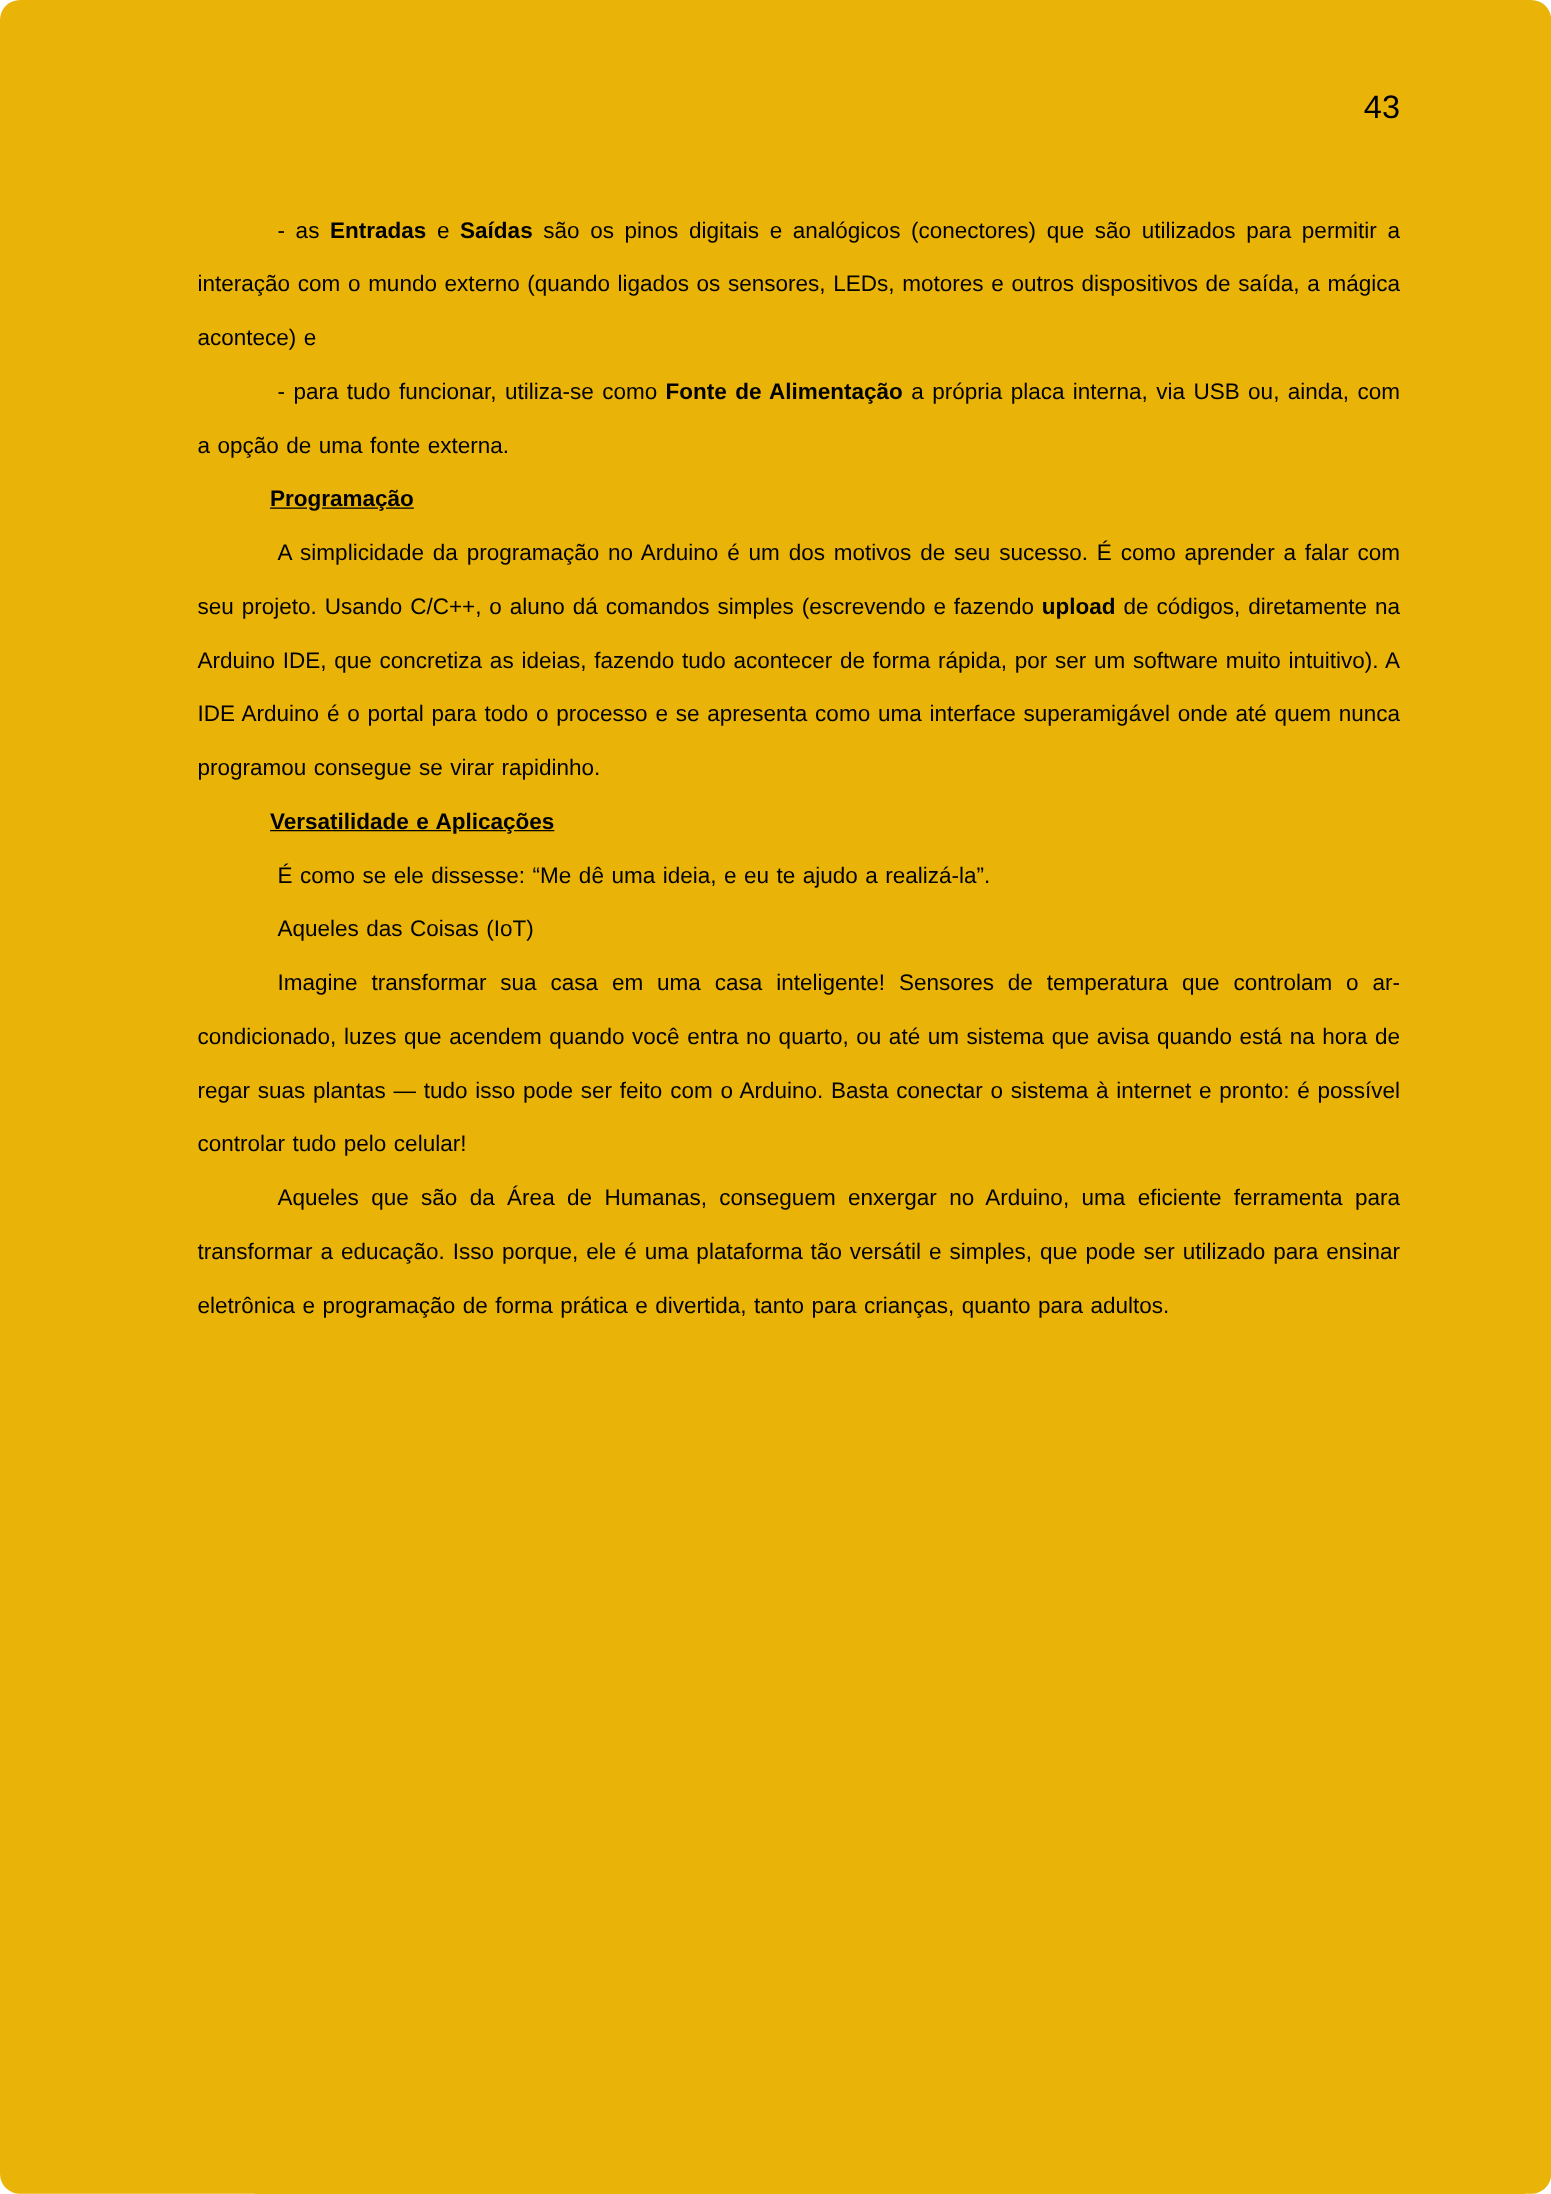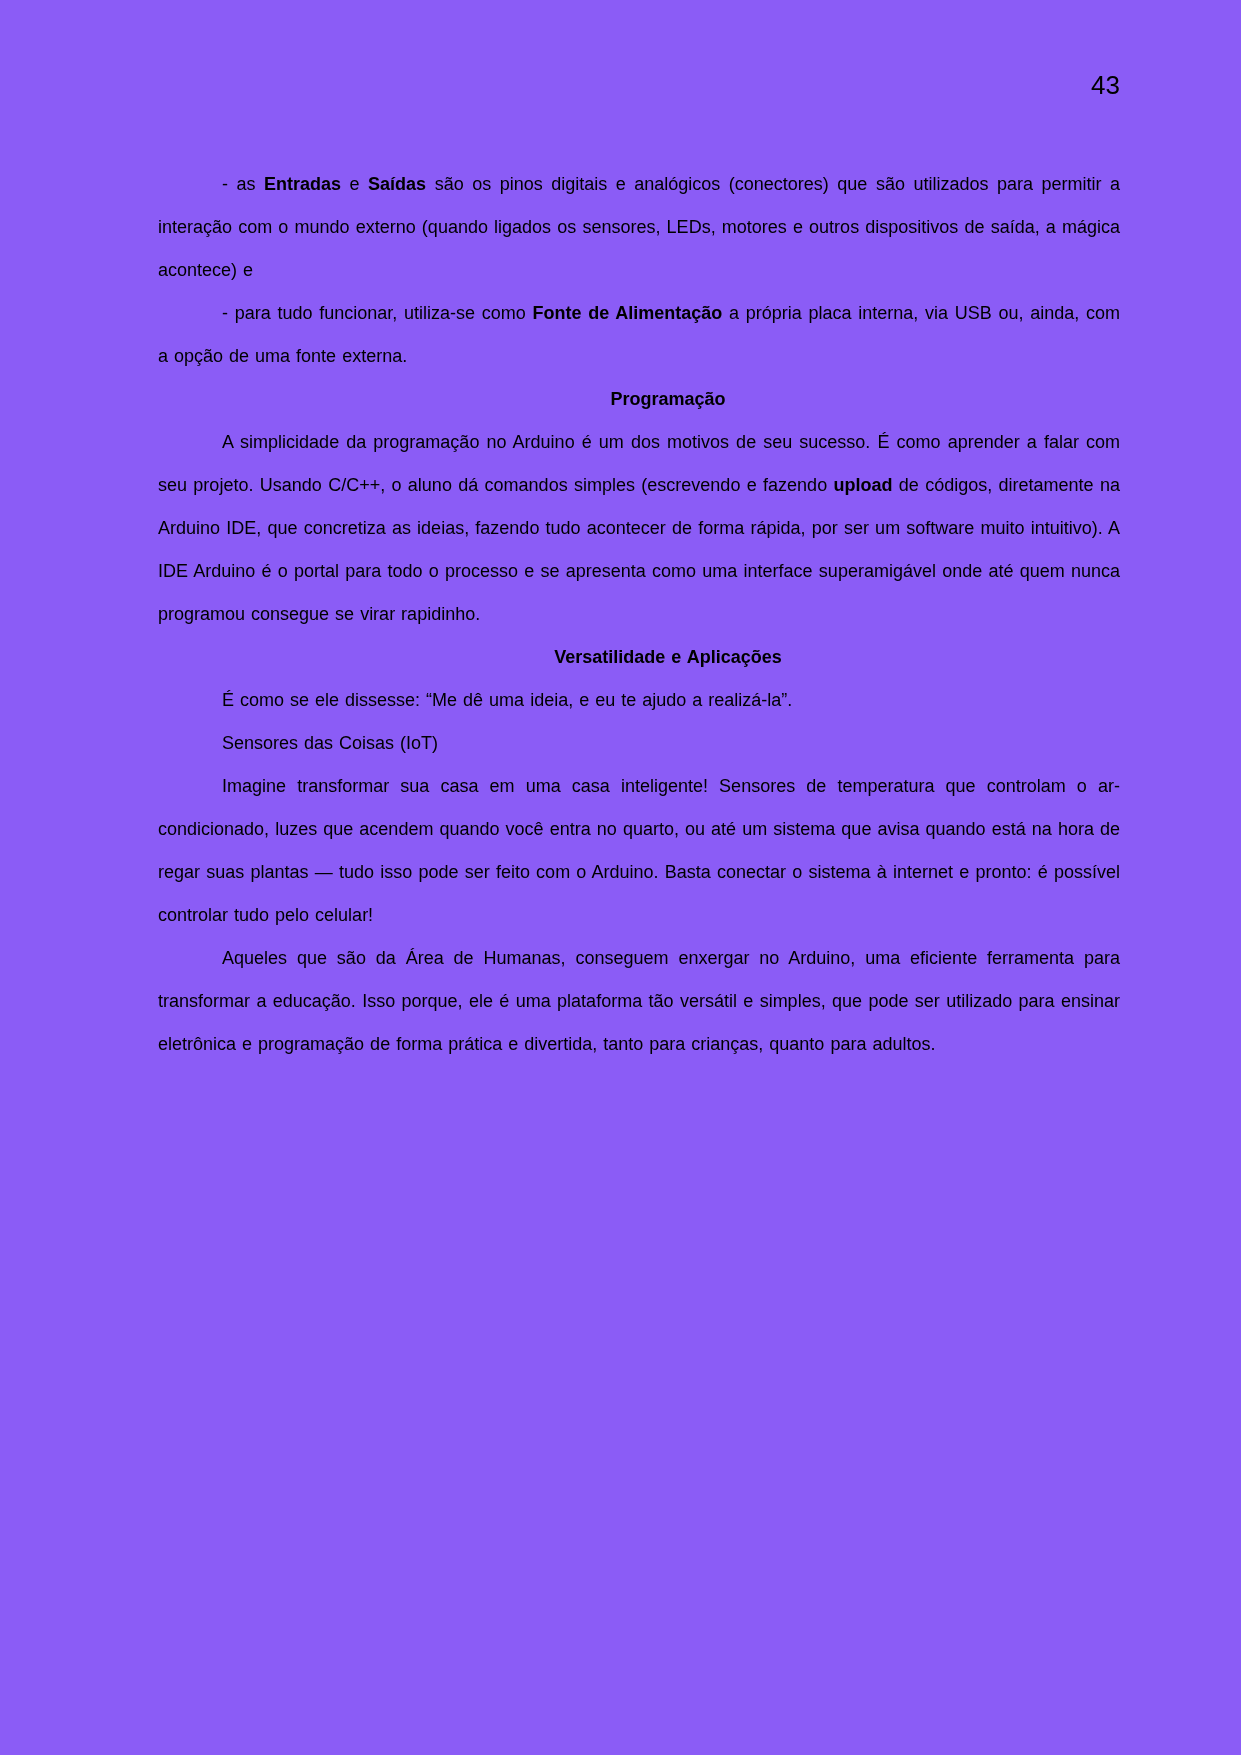--- a/index.html
+++ b/index.html
@@ -11,21 +11,22 @@
     width: 1241px;
     height: 1755px;
     position: relative;
     font-family: "Liberation Sans", sans-serif;
     color: #000000;
     overflow: hidden;
   }
   .page {
     position: absolute;
     inset: 0;
-    background: #8b5cf6;
+    background: #eab308;
+    border-radius: 16px;
   }
   .page-number {
     position: absolute;
     top: 70px;
     right: 121px;
     font-size: 26px;
     line-height: 30px;
     text-align: right;
   }
   .content {
@@ -38,35 +39,36 @@
     margin: 0;
     padding: 0;
     font-size: 18px;
     line-height: 43px;
     text-align: justify;
     text-indent: 64px;
     word-spacing: 1px;
   }
   p.heading {
     font-weight: bold;
-    text-align: center;
+    text-align: left;
     text-indent: 58px;
+    text-decoration: underline;
   }
   .b { font-weight: bold; }
   .i { }
 </style>
 </head>
 <body>
 
 <div class="page">
   <div class="page-number">43</div>
   <div class="content" id="content">
       <p class="para body"><span>- as </span><span class="b">Entradas</span><span> e </span><span class="b">Saídas</span><span> são os pinos digitais e analógicos (conectores) que são utilizados para permitir a interação com o mundo externo (quando ligados os sensores, LEDs, motores e outros dispositivos de saída, a mágica acontece) e</span></p>
       <p class="para body"><span>- para tudo funcionar, utiliza-se como </span><span class="b">Fonte de Alimentação</span><span> a própria placa interna, via USB ou, ainda, com a opção de uma fonte externa.</span></p>
       <p class="para heading"><span class="b">Programação</span></p>
       <p class="para body"><span>A simplicidade da programação no Arduino é um dos motivos de seu sucesso. É como aprender a falar com seu projeto. Usando C/C++, o aluno dá comandos simples (escrevendo e fazendo </span><span class="b i">upload</span><span> de códigos, diretamente na Arduino IDE, que concretiza as ideias, fazendo tudo acontecer de forma rápida, por ser um software muito intuitivo). A IDE Arduino é o portal para todo o processo e se apresenta como uma interface superamigável onde até quem nunca programou consegue se virar rapidinho.</span></p>
       <p class="para heading"><span class="b">Versatilidade e Aplicações</span></p>
       <p class="para body"><span>É como se ele dissesse: “Me dê uma ideia, e eu te ajudo a realizá-la”.</span></p>
-      <p class="para body"><span>Sensores das Coisas (IoT)</span></p>
+      <p class="para body"><span>Aqueles das Coisas (IoT)</span></p>
       <p class="para body"><span>Imagine transformar sua casa em uma casa inteligente! Sensores de temperatura que controlam o ar-condicionado, luzes que acendem quando você entra no quarto, ou até um sistema que avisa quando está na hora de regar suas plantas — tudo isso pode ser feito com o Arduino. Basta conectar o sistema à internet e pronto: é possível controlar tudo pelo celular!</span></p>
       <p class="para body"><span>Aqueles que são da Área de Humanas, conseguem enxergar no Arduino, uma eficiente ferramenta para transformar a educação. Isso porque, ele é uma plataforma tão versátil e simples, que pode ser utilizado para ensinar eletrônica e programação de forma prática e divertida, tanto para crianças, quanto para adultos.</span></p>
     </div>
 </div>
 
 </body></html>

